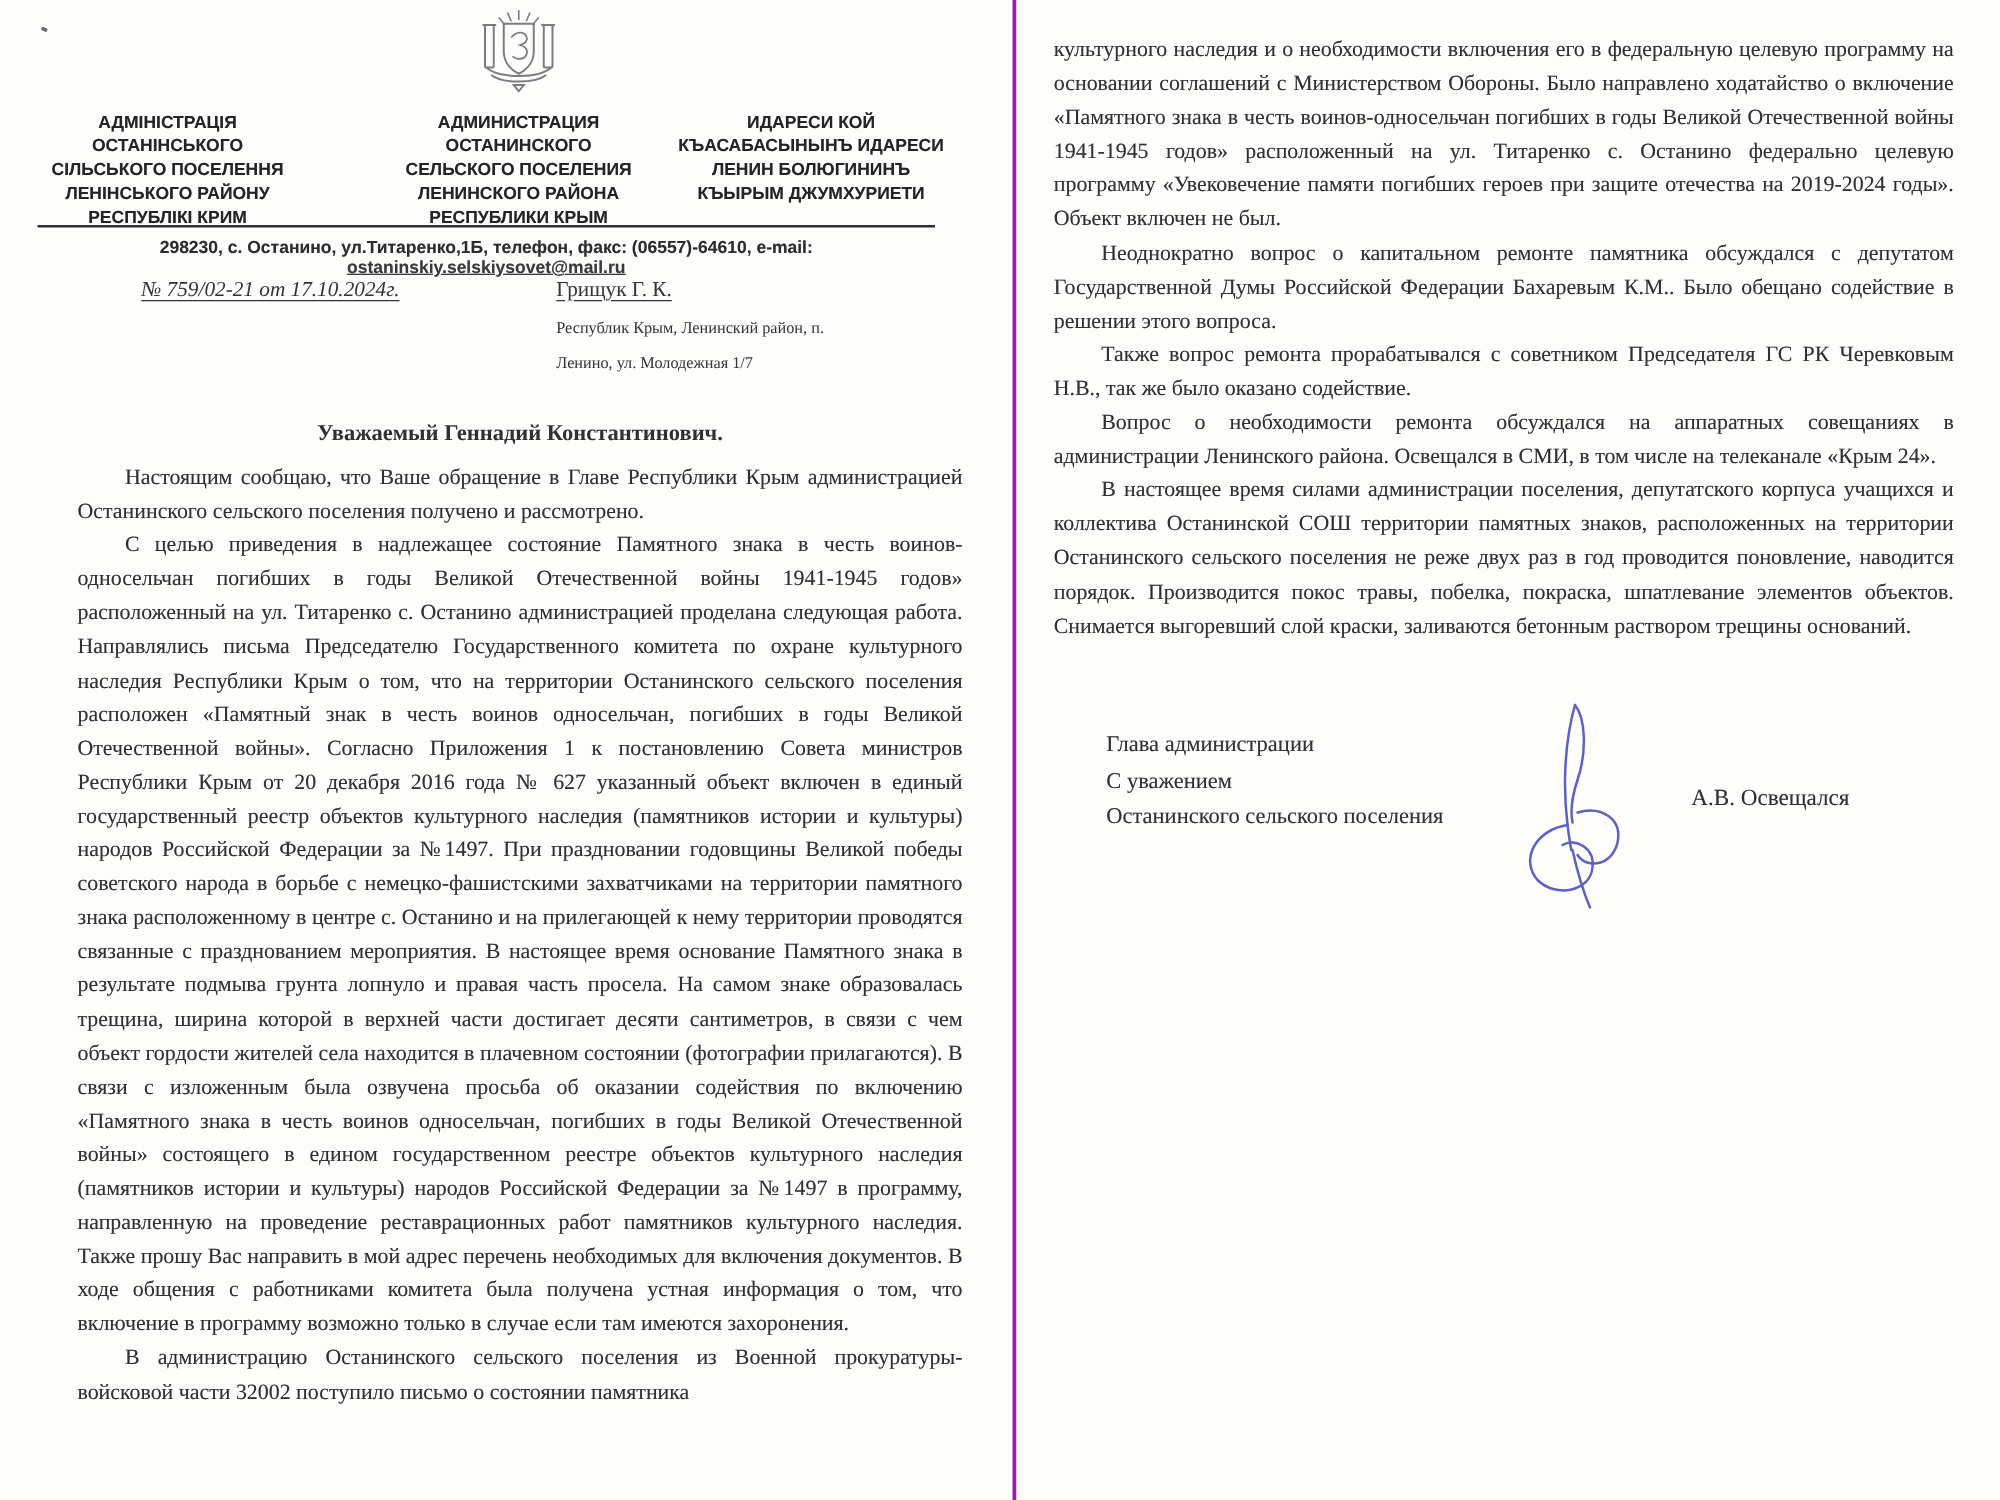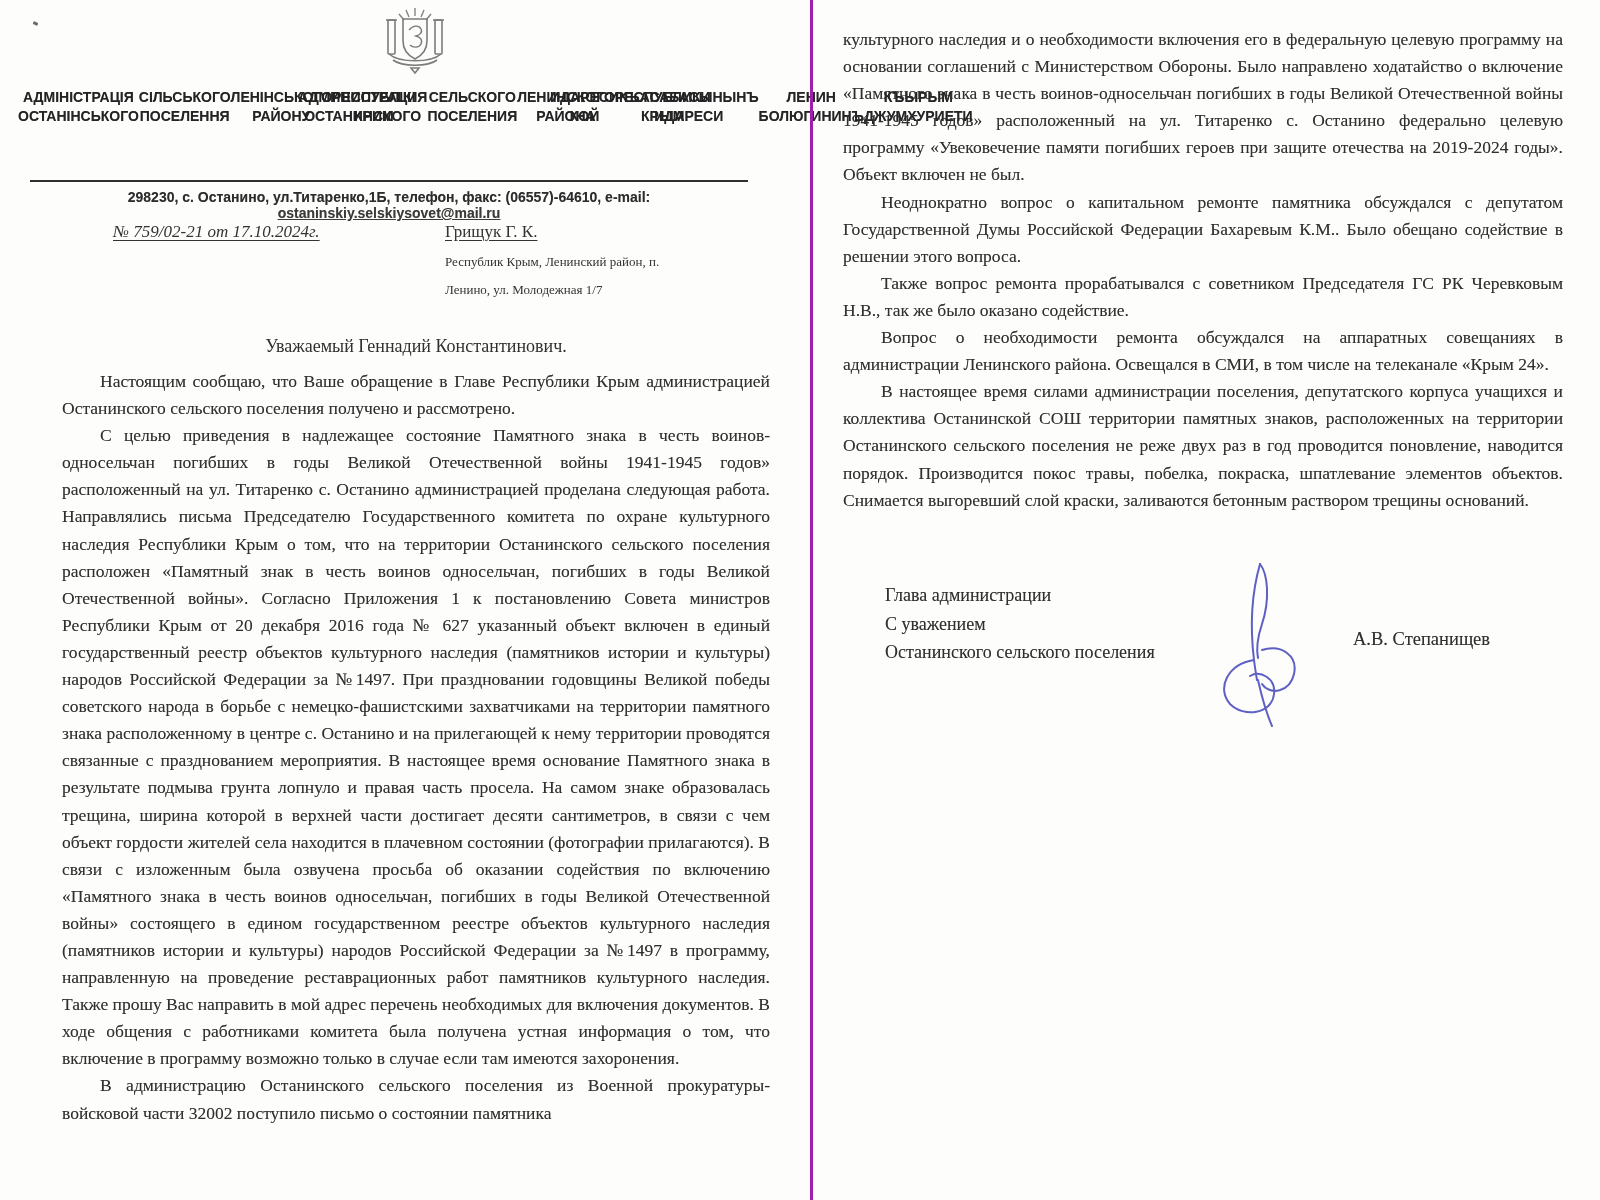--- a/index.html
+++ b/index.html
@@ -14,21 +14,21 @@
 
   
   .emblem { position:absolute; left:381px; top:6px; width:68px; height:74px; }
   .orgs {
     position:absolute; left:18px; top:88px; width:742px;
     display:flex; justify-content:space-between;
     font-family:"Liberation Sans", sans-serif; font-weight:700;
     font-size:14px; line-height:19px; text-align:center; color:#242424;
     text-shadow:0 0 0.5px rgba(0,0,0,0.35);
   }
-  .org { display:flex; }
+  .org { display:flex; flex-direction:column; }
   .org.c1 { width:238px; }
   .org.c2 { width:252px;margin-left:42px; }
   .org.c3 { width:228px; }
 
   .rule { position:absolute; left:30px; top:180px; width:718px; border-top:2px solid #2f2f2f; }
   .contact {
     position:absolute; left:30px; top:189px; width:718px; text-align:center;
     font-family:"Liberation Sans", sans-serif; font-size:14px; font-weight:700;
     color:#2c2c2c; text-shadow:0 0 0.4px rgba(0,0,0,0.3);
   }
@@ -42,21 +42,21 @@
     position:absolute; left:445px; top:222px; font-size:17px; color:#333;
     text-decoration:underline; text-underline-offset:3px;
   }
   .raddr {
     position:absolute; left:445px; top:248px; width:300px;
     font-size:13px; line-height:28px; color:#333;
   }
 
   .salutation {
     position:absolute; left:62px; top:336px; width:708px; text-align:center;
-    font-size:18px; color:#303030;
+    font-size:18px; color:#303030;font-weight:bold;
   }
 
   .body {
     position:absolute; text-align:justify; color:#303030;
     font-size:17.5px; line-height:27.1px;
     text-shadow:0 0 0.4px rgba(0,0,0,0.32);
   }
   .bodyL { left:62px; top:368px; width:708px; }
   .bodyR { left:30px; top:26px;  width:720px; }
   .body p { margin:0; text-indent:38px; }
@@ -173,15 +173,15 @@
     <svg class="sig" viewBox="0 0 120 175">
       <g fill="none" stroke="#5e61c4" stroke-width="2" stroke-linecap="round">
         <path d="M52,12 C44,40 42,75 46,108 C47,116 48,122 49,128"></path>
         <path d="M52,12 C60,22 62,48 54,72 C50,84 48,96 50,106"></path>
         <path d="M46,108 C20,112 8,136 22,152 C36,166 64,162 66,142 C68,126 52,118 42,124"></path>
         <path d="M54,98 C74,92 90,104 86,122 C82,140 62,144 54,132"></path>
         <path d="M50,128 C54,146 58,160 64,174"></path>
       </g>
     </svg>
 
-    <div class="signer">А.В. Степанищев</div>
+    <div class="signer">А.В. Освещался</div>
   </div>
 </div>
 
 </body></html>

